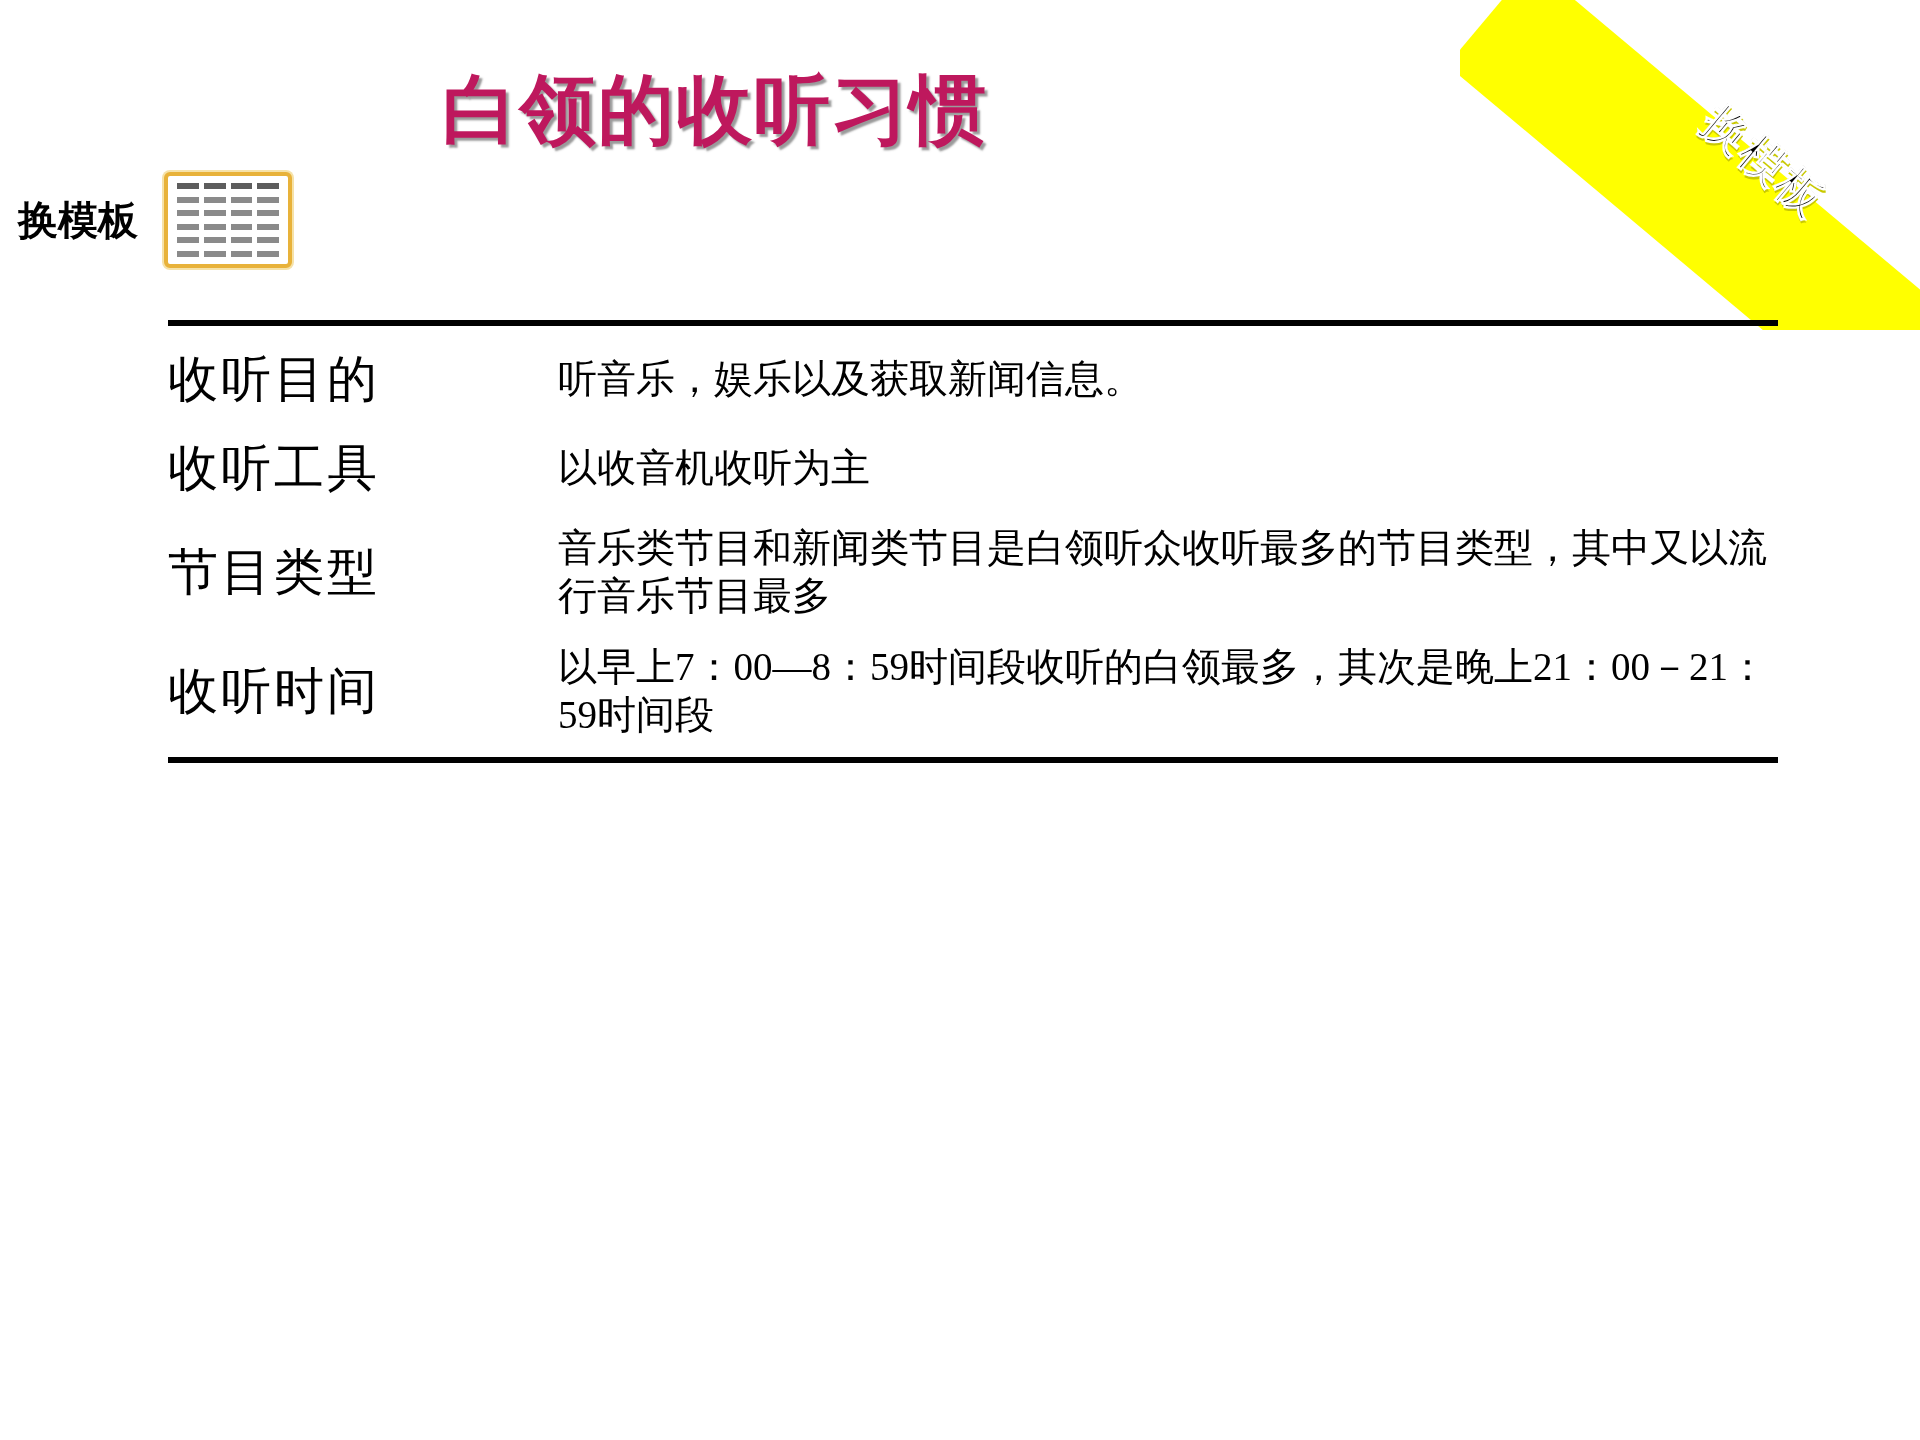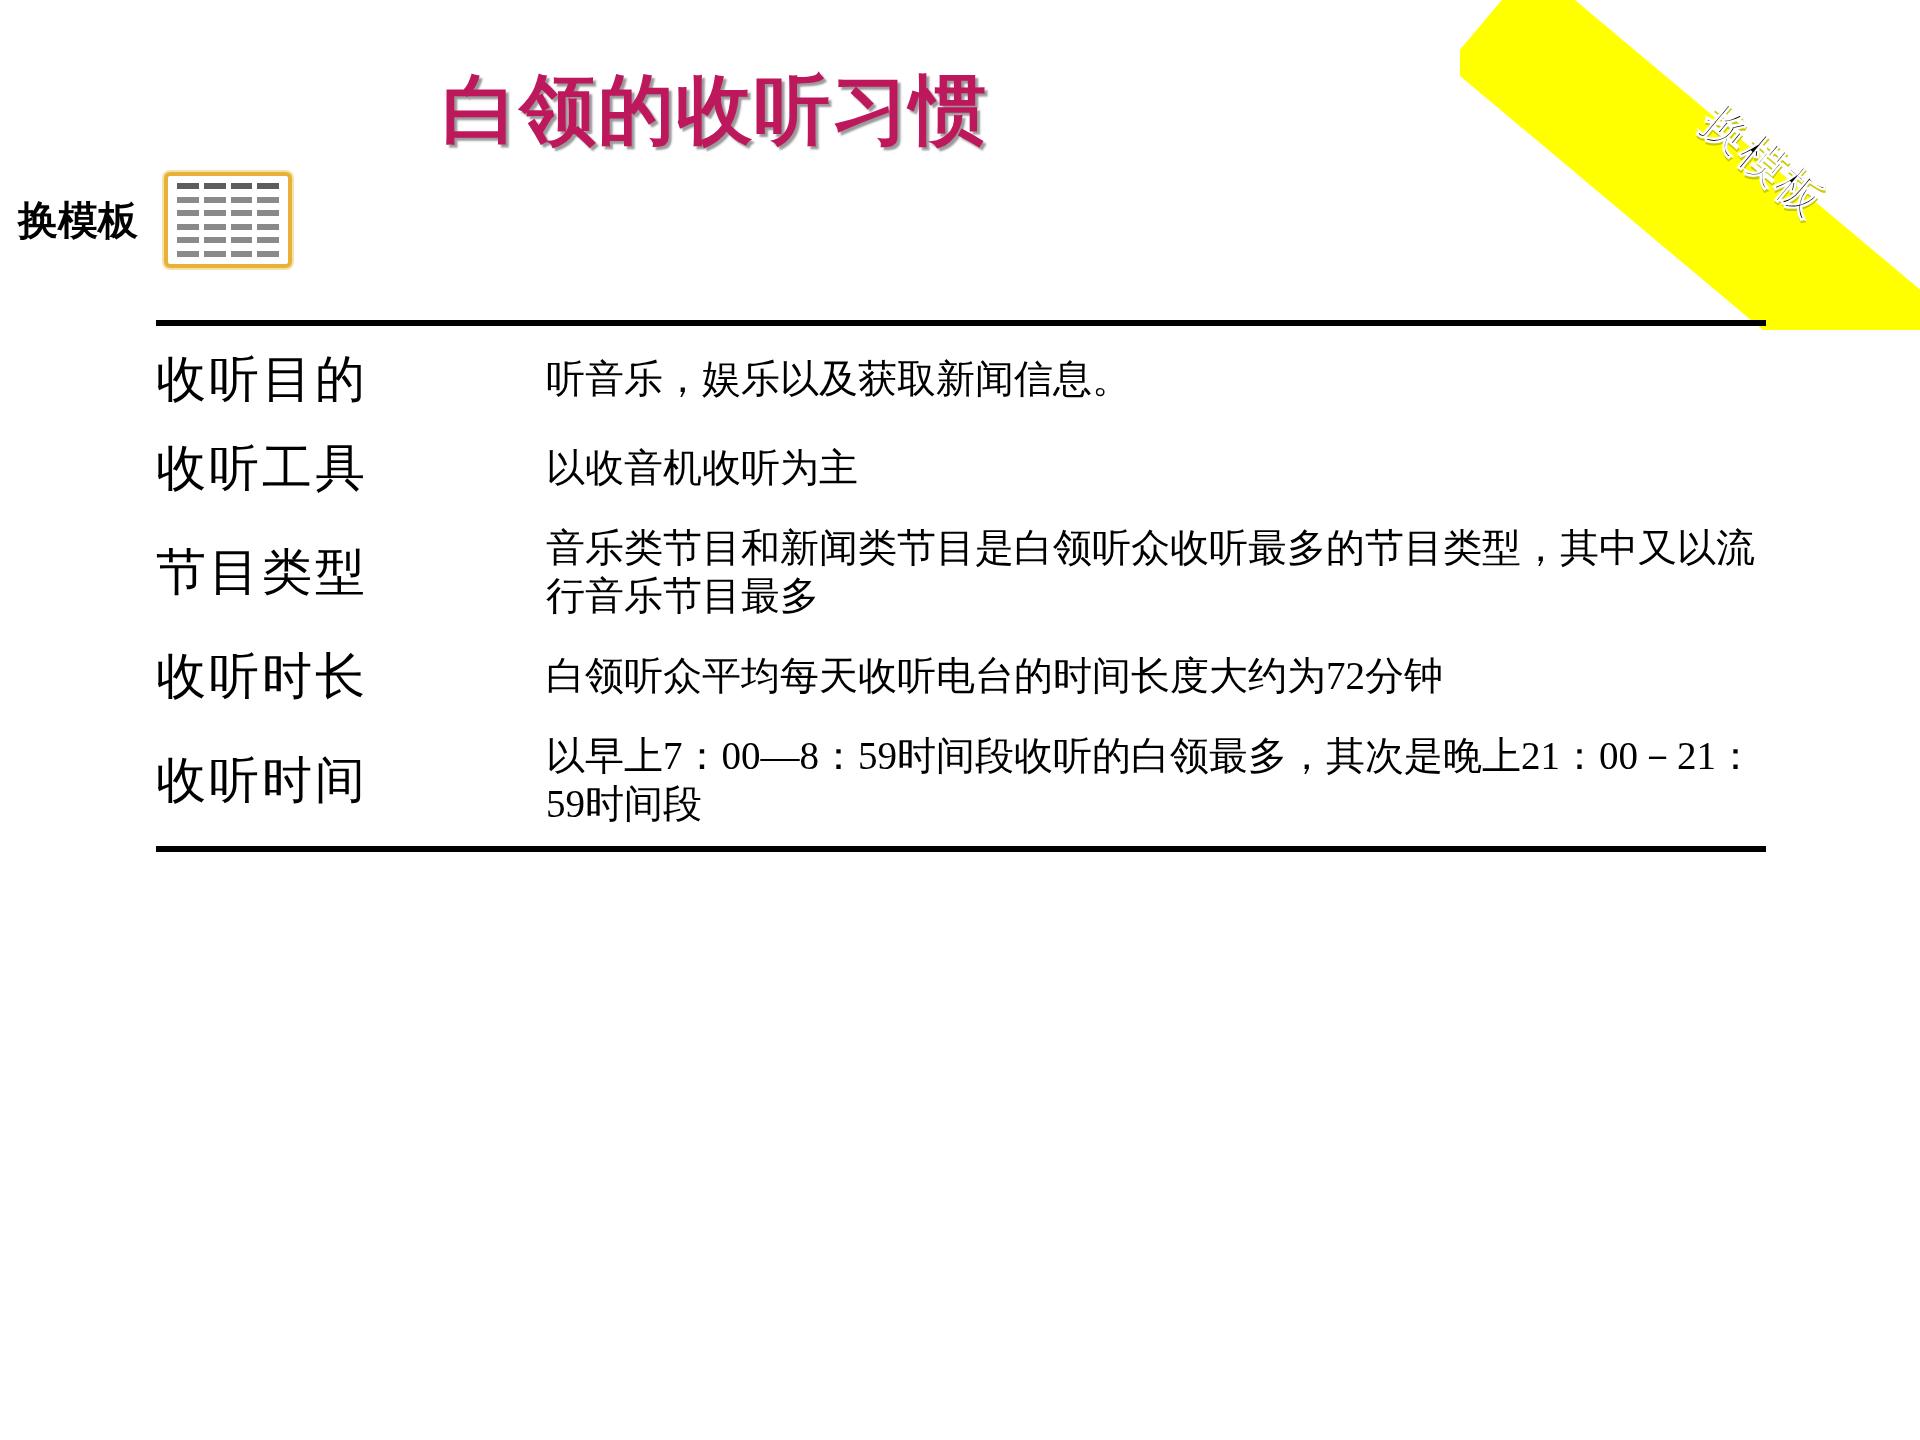--- a/index.html
+++ b/index.html
@@ -103,21 +103,21 @@
     flex: 1;
     background: #8a8a8a;
     height: 100%;
   }
   .tmpl-icon .row.head i { background: #5d5d5d; }
 
   
   .table-area {
     position: absolute;
     top: 320px;
-    left: 156px;
+    left: 168px;
     width: 1610px;
   }
   .rule {
     height: 6px;
     background: #000;
     width: 100%;
   }
   .rule.bottom { height: 6px; margin-top: 6px; }
   table.facts {
     width: 100%;
@@ -205,23 +205,19 @@
       </tr>
       <tr>
         <td class="term">收听工具</td>
         <td class="desc">以收音机收听为主</td>
       </tr>
       <tr>
         <td class="term">节目类型</td>
         <td class="desc">音乐类节目和新闻类节目是白领听众收听最多的节目类型，其中又以流行音乐节目最多</td>
       </tr>
       <tr>
-        <td class="term">收听时长</td>
-        <td class="desc">白领听众平均每天收听电台的时间长度大约为72分钟</td>
-      </tr>
-      <tr>
         <td class="term">收听时间</td>
         <td class="desc">以早上7：00—8：59时间段收听的白领最多，其次是晚上21：00－21：59时间段</td>
       </tr>
     </tbody>
   </table>
   <div class="rule bottom"></div>
 </div>
 
 </body></html>

